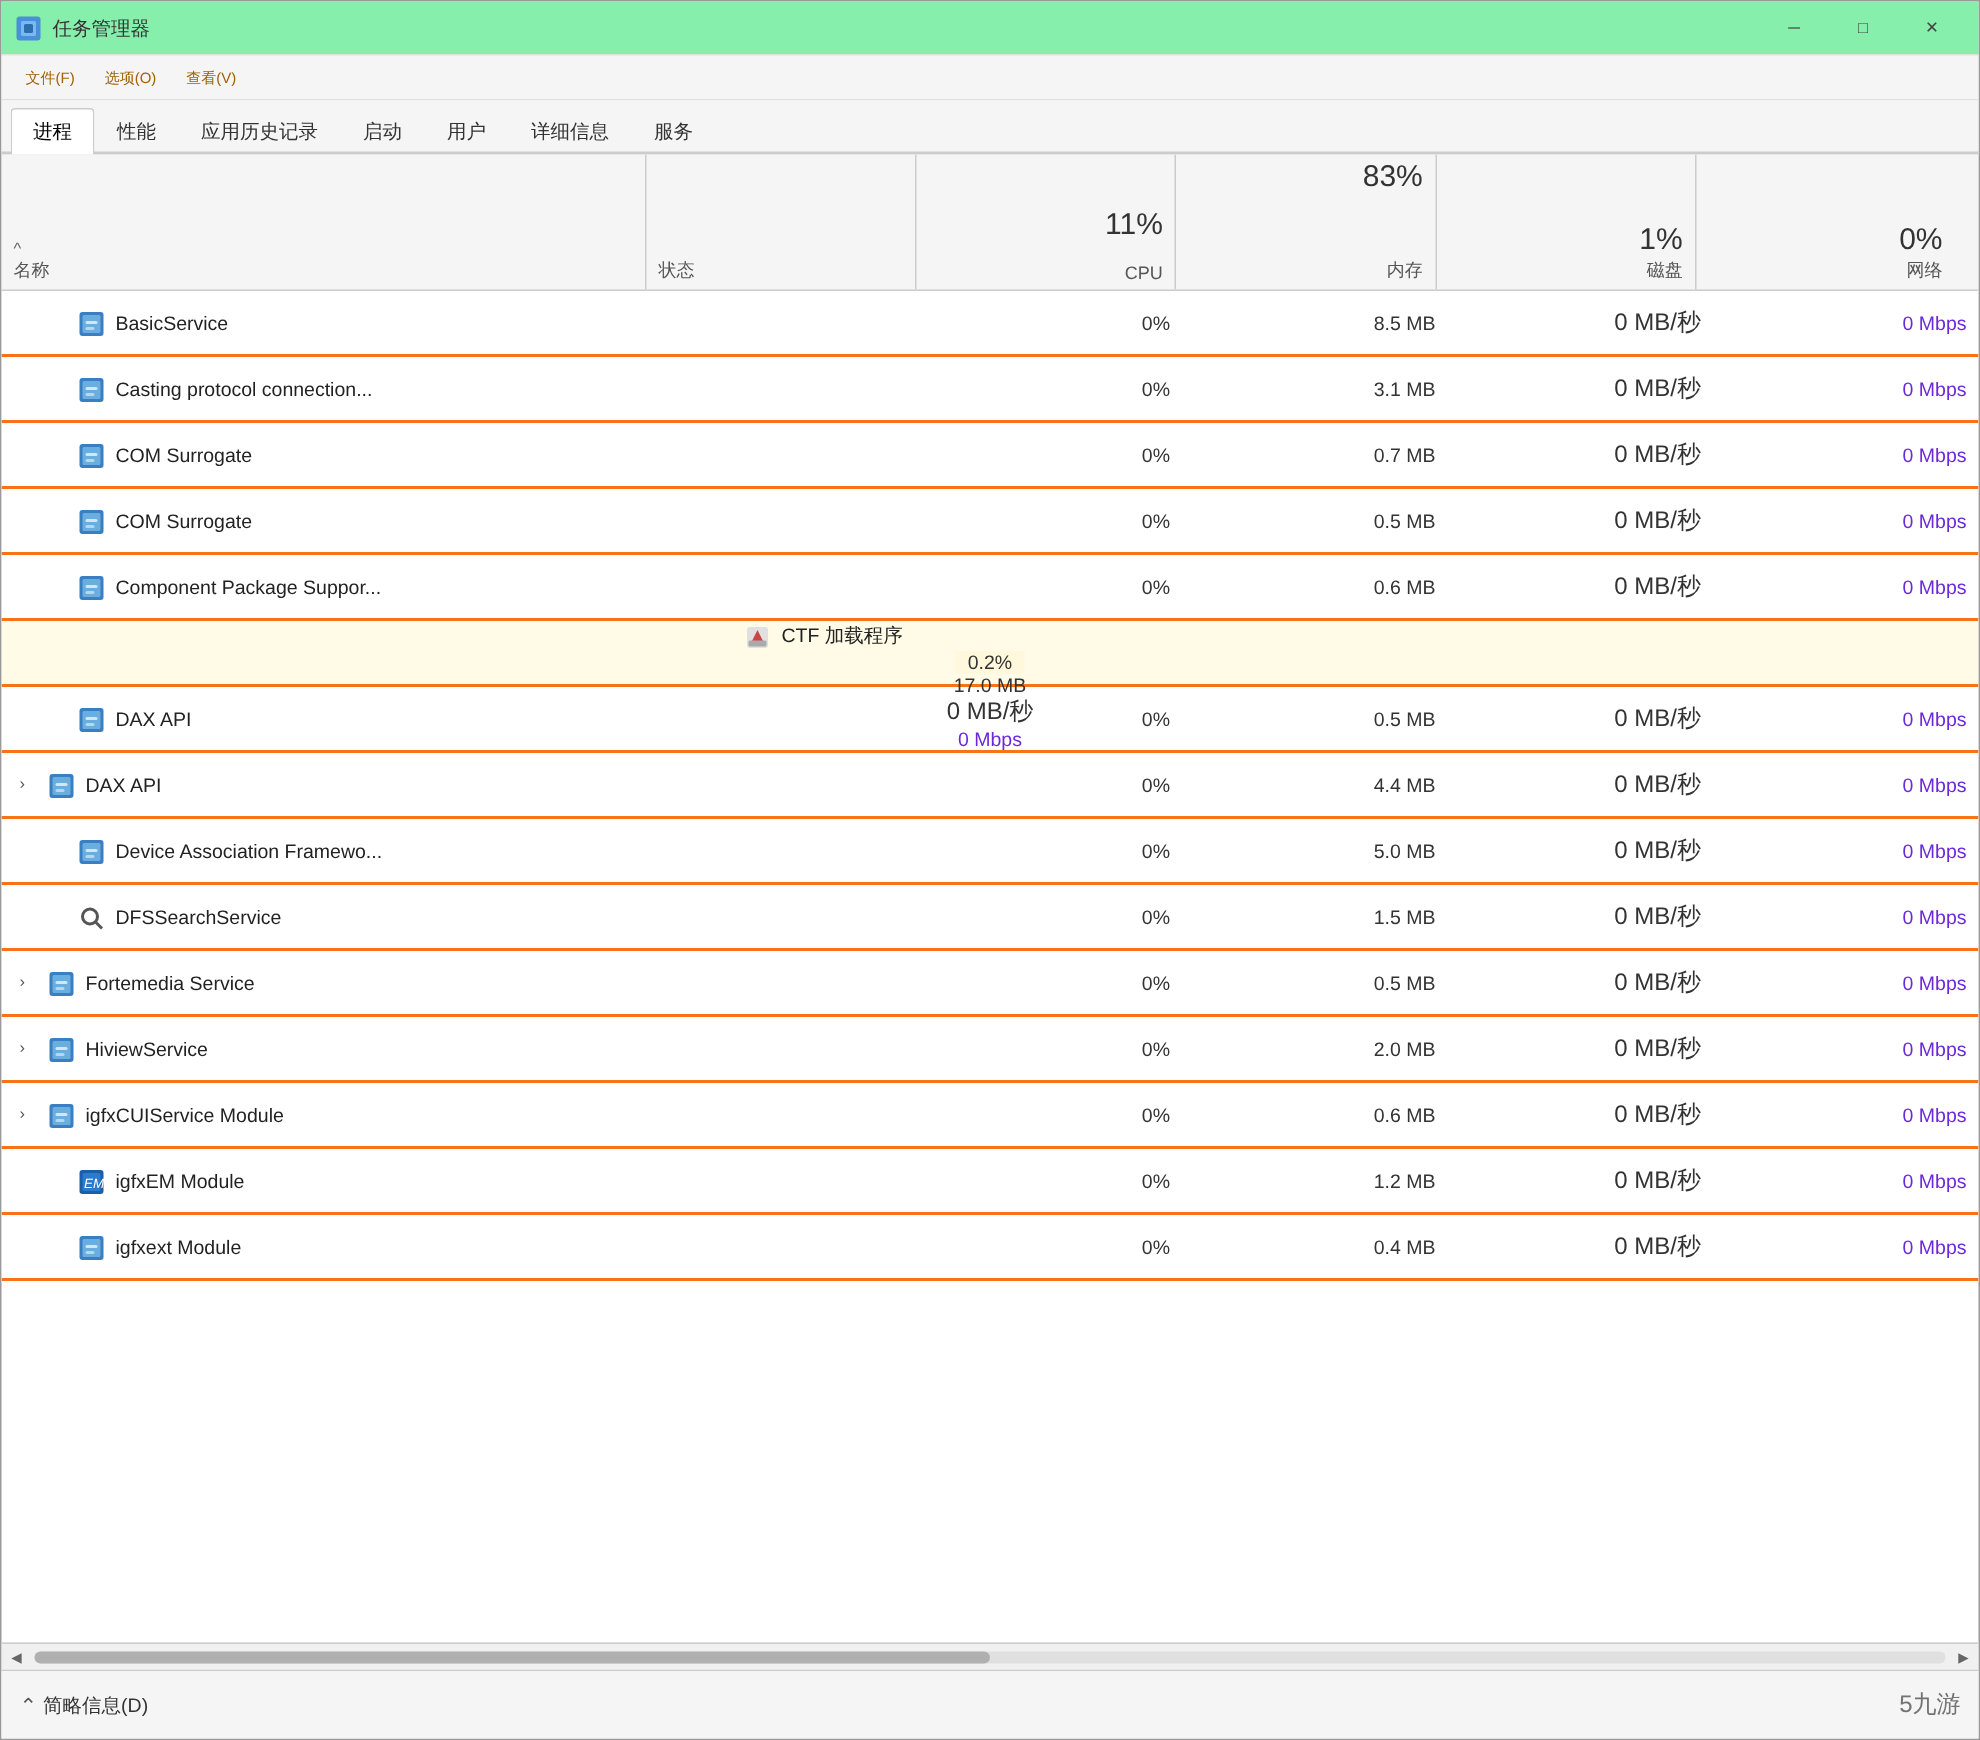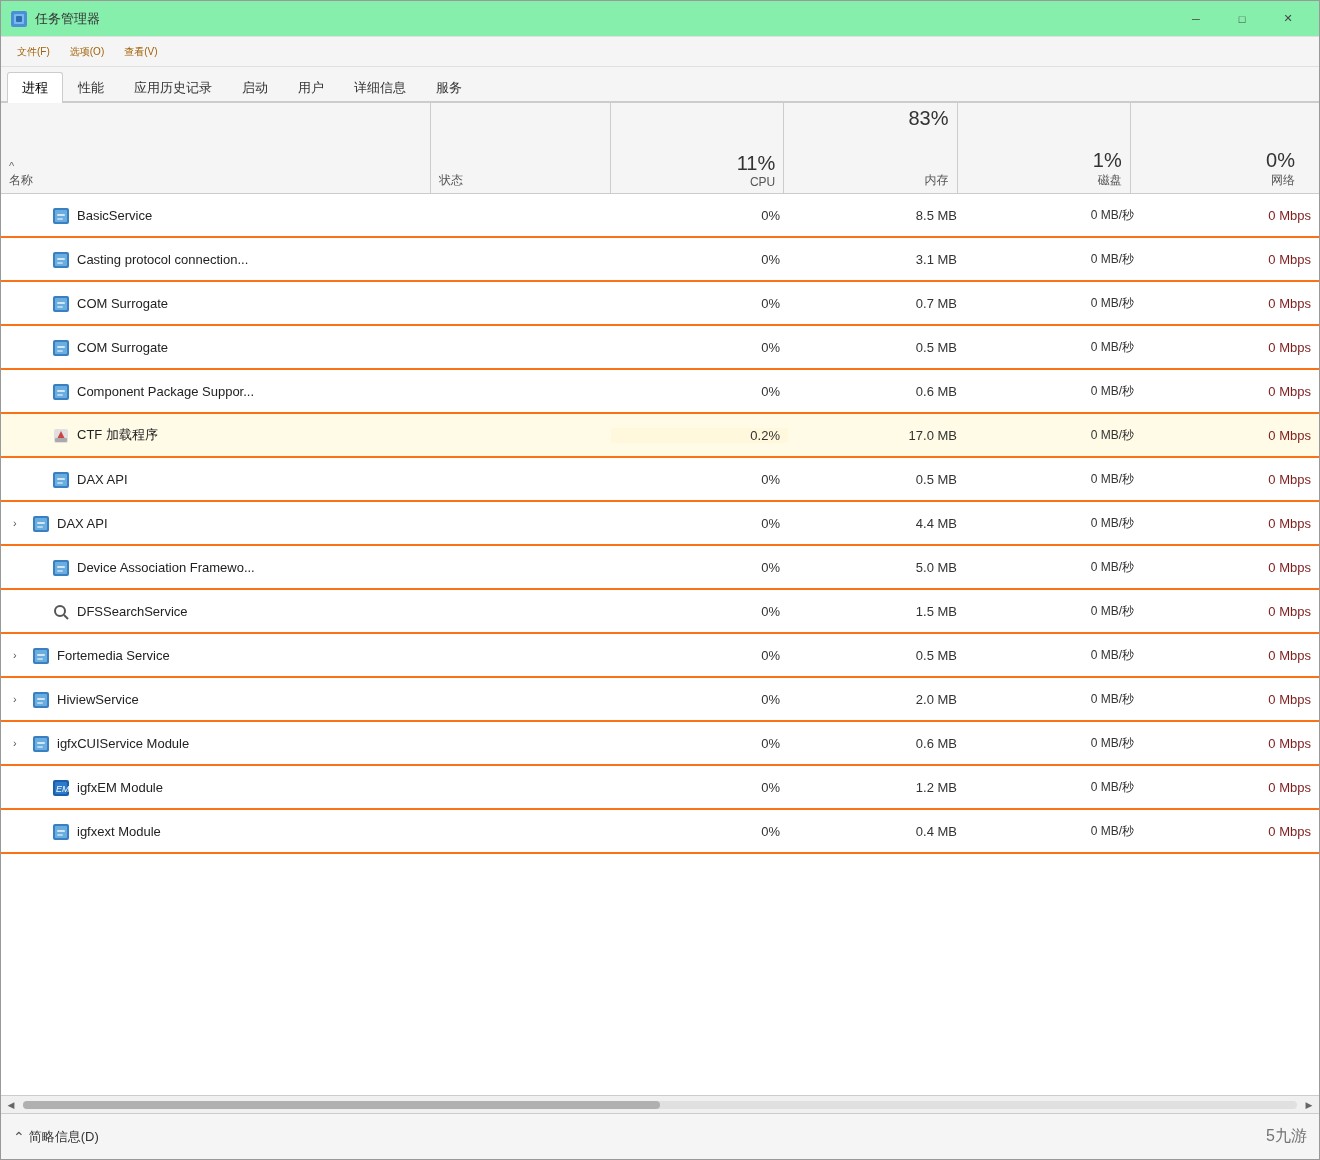--- a/index.html
+++ b/index.html
@@ -137,20 +137,21 @@
       border-right: 1px solid #ccc;
     }
     .col-cpu {
       flex: 1;
       padding: 4px 8px;
       display: flex;
       flex-direction: column;
       align-items: flex-end;
       justify-content: flex-end;
       border-right: 1px solid #ccc;
+      gap: 13px;
     }
     .col-mem {
       flex: 1;
       padding: 4px 8px;
       display: flex;
       flex-direction: column;
       align-items: flex-end;
       justify-content: flex-end;
       border-right: 1px solid #ccc;
       gap: 42px;
@@ -197,21 +198,21 @@
       overflow-x: hidden;
       position: relative;
     }
     .table-row {
       display: flex;
       align-items: center;
       height: 44px;
       border-bottom: 2px solid #f97316;
       background: #ffffff;
     }
-    .table-row.highlight-yellow { background: #fffbe6; }
+    .table-row.highlight-yellow { background: #fffbe6; flex-direction: column; }
 
     .row-name-col {
       width: 430px;
       flex-shrink: 0;
       padding: 0 8px 0 12px;
       display: flex;
       align-items: center;
       gap: 6px;
       overflow: hidden;
     }
@@ -256,29 +257,29 @@
       flex: 1;
       padding: 0 8px;
       text-align: right;
       font-size: 13px;
       color: #333;
     }
     .row-disk-col {
       flex: 1;
       padding: 0 8px;
       text-align: right;
-      font-size: 12px;
+      font-size: 16px;
       color: #333;
     }
     .row-net-col {
       flex: 1;
       padding: 0 8px;
       text-align: right;
       font-size: 13px;
-      color: #7f1d1d;
+      color: #6d28d9;
     }
 
     
     .table-body::-webkit-scrollbar { width: 16px; }
     .table-body::-webkit-scrollbar-track { background: #f0f0f0; }
     .table-body::-webkit-scrollbar-thumb { background: #b0b0b0; border: 3px solid #f0f0f0; border-radius: 4px; }
 
     
     .hscroll-bar {
       height: 18px;

